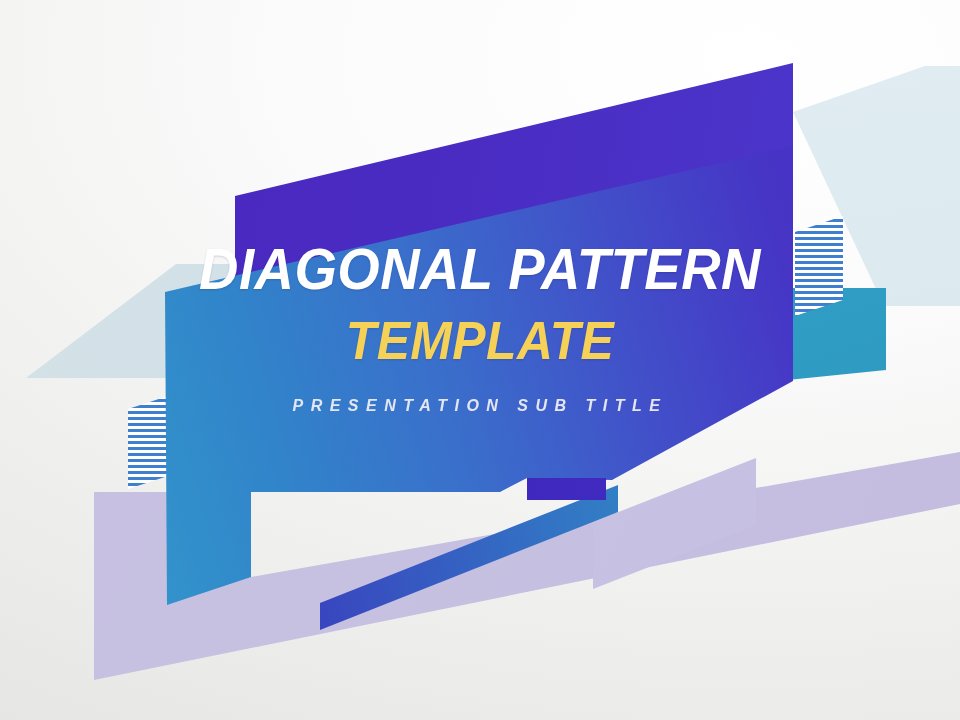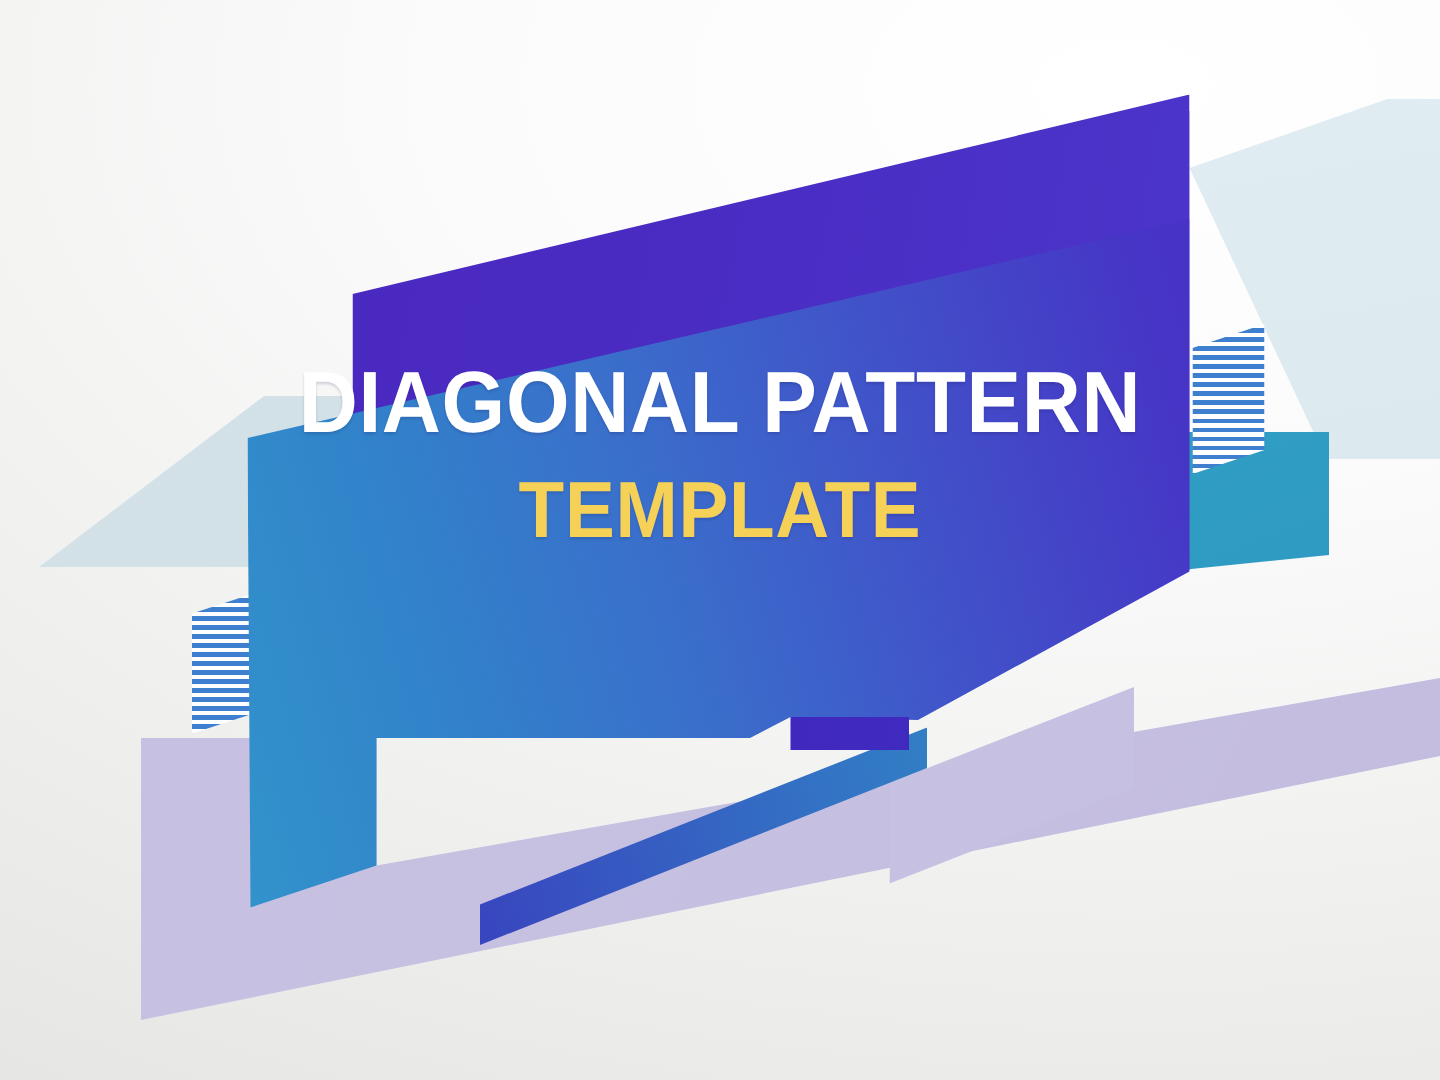--- a/index.html
+++ b/index.html
@@ -129,20 +129,21 @@
     -webkit-clip-path: polygon(770px 80px, 793px 74px, 793px 380px, 770px 392px);
             clip-path: polygon(770px 80px, 793px 74px, 793px 380px, 770px 392px);
   }
 
   
   .text-layer {
     position: absolute;
     left: 0; top: 0;
     width: 960px; height: 720px;
     pointer-events: none;
+    font-style: italic;
   }
   .text-layer > * { pointer-events: auto; }
 
   .title-main {
     position: absolute;
     left: 0;
     top: 238px;
     width: 960px;
     text-align: center;
     color: #ffffff;
@@ -207,15 +208,16 @@
   <div class="poly sh-main-blue"></div>
 
   <div class="poly sh-thin-bar"></div>
   <div class="poly sh-stub-violet"></div>
 
   <div class="text-layer">
     <div class="title-main">DIAGONAL PATTERN</div>
 
     <div class="title-accent">TEMPLATE</div>
 
+    <div class="subtitle">PRESENTATION SUB TITLE</div>
   </div>
 
 </div>
 
 </body></html>

